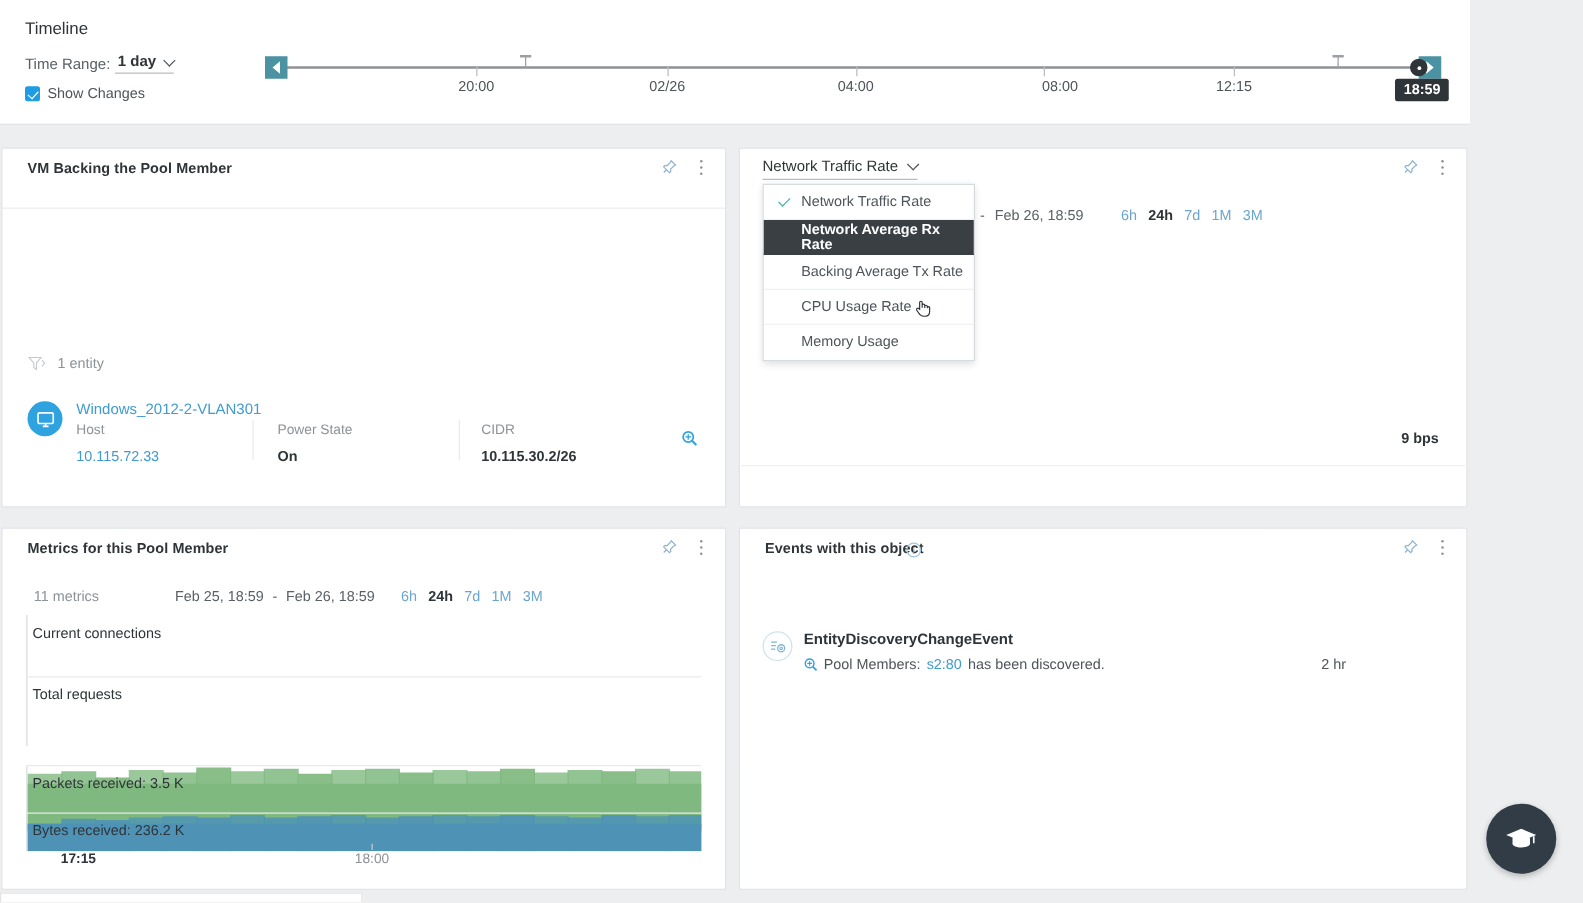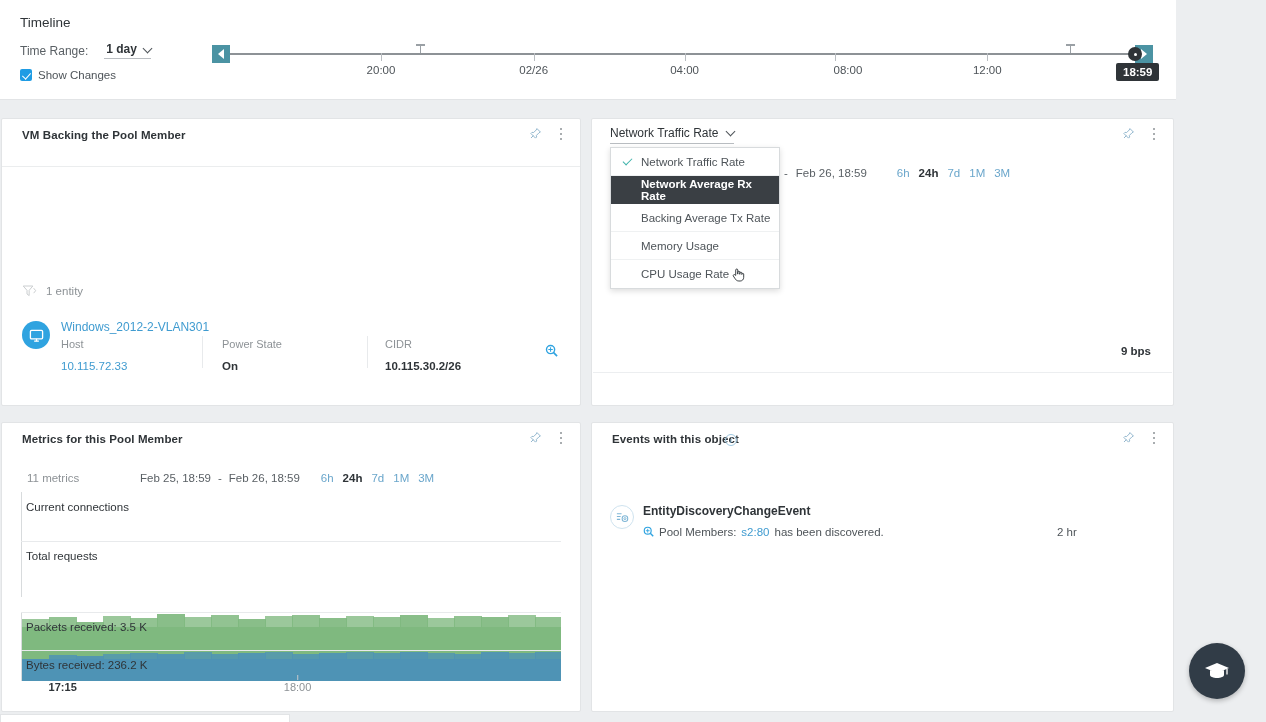--- a/index.html
+++ b/index.html
@@ -15,21 +15,21 @@
   .timeline {
     position: absolute; left: 0; top: 0; width: 1176px; height: 100px;
     background: #fff; border-bottom: 1px solid #e2e4e6;
   }
   .tl-title {
     position: absolute; left: 20px; top: 15px;
     font-size: 13.5px; color: #2f3438; font-weight: 400;
   }
   .tl-range-row {
     position: absolute; left: 20px; top: 42px;
-    font-size: 12px; color: #4e5459; display: flex; align-items: center; gap: 16px; text-align: center;
+    font-size: 12px; color: #4e5459; display: flex; align-items: center; gap: 4px; text-align: center;
   }
   .tl-range-label { color: #5a6065; font-size: 12px; }
   .tl-range-value {
     font-size: 12px; color: #2f3438; font-weight: 600;
     border-bottom: 1px solid #b9bdc1; padding: 0 14px 2px 2px; position: relative;
     cursor: pointer;
   }
   .chev {
     display: inline-block; width: 7px; height: 7px;
     border-right: 1.4px solid #4e5459; border-bottom: 1.4px solid #4e5459;
@@ -245,21 +245,21 @@
     <div id="tl-ticks">
         <div class="tick" style="left: 381px; top: 53px;"></div>
         <div class="tl-label" style="left: 381px;">20:00</div>
         <div class="tick" style="left: 533.72px; top: 53px;"></div>
         <div class="tl-label" style="left: 533.72px;">02/26</div>
         <div class="tick" style="left: 684.6px; top: 53px;"></div>
         <div class="tl-label" style="left: 684.6px;">04:00</div>
         <div class="tick" style="left: 835.48px; top: 53px;"></div>
         <div class="tl-label" style="left: 835.48px; padding-left: 25px;">08:00</div>
         <div class="tick" style="left: 987.28px; top: 53px;"></div>
-        <div class="tl-label" style="left: 987.28px;">12:00</div>
+        <div class="tl-label" style="left: 987.28px;">12:15</div>
         <div class="tick" style="left: 1138.16px; top: 53px;"></div>
         <div class="tl-label" style="left: 1138.16px;">16:00</div>
       </div>
 
     <div class="changebar" style="left:420px"></div>
     <div class="changebar" style="left:1070px"></div>
 
     <div class="handle-left"></div>
     <div class="handle-right"></div>
     <div class="handle-knob"></div>
@@ -360,27 +360,27 @@
       <div class="dd-item sel">
         <span>Network Traffic Rate</span>
       </div>
       <div class="dd-item hl">
         <span>Network Average Rx Rate</span>
       </div>
       <div class="dd-item">
         <span>Backing Average Tx Rate</span>
       </div>
       <div class="dd-item">
-        <span>Memory Usage</span>
-      </div>
-      <div class="dd-item">
         <span>CPU Usage Rate</span>
         <svg class="cursor-hand" viewBox="0 0 14 16">
           <path d="M4 9 V3.2 a1.1 1.1 0 0 1 2.2 0 V7.6 V5.6 a1.1 1.1 0 0 1 2.2 0 V7.8 V6.6 a1.1 1.1 0 0 1 2.2 0 V8 V7.4 a1.1 1.1 0 0 1 2 0 V11 c0 2.4-1.6 4-3.8 4 H7.4 C5 15 4 13.6 3 12 L1.4 9.6 a1.1 1.1 0 0 1 1.8-1.2 Z" fill="#fff" stroke="#2f3438" stroke-width="1"></path>
         </svg>
+      </div>
+      <div class="dd-item">
+        <span>Memory Usage</span>
       </div>
     </div>
 
   <div class="card" style="left:1px;top:422px;width:580px;height:290px;">
     <div class="card-head" style="border-bottom:none;">
       <div class="card-title">Metrics for this Pool Member</div>
       <div class="head-icons">
         <svg class="pin-icon" viewBox="0 0 16 16">
           <path d="M10.2 1.8 L14.2 5.8 L12.6 6.6 L9.6 9.6 L9.9 11.4 L8.6 12.7 L3.3 7.4 L4.6 6.1 L6.4 6.4 L9.4 3.4 Z" fill="none" stroke="#8fb4cc" stroke-width="1.1"></path>
           <path d="M3.4 12.6 L6.2 9.8" stroke="#8fb4cc" stroke-width="1.1" fill="none"></path>

